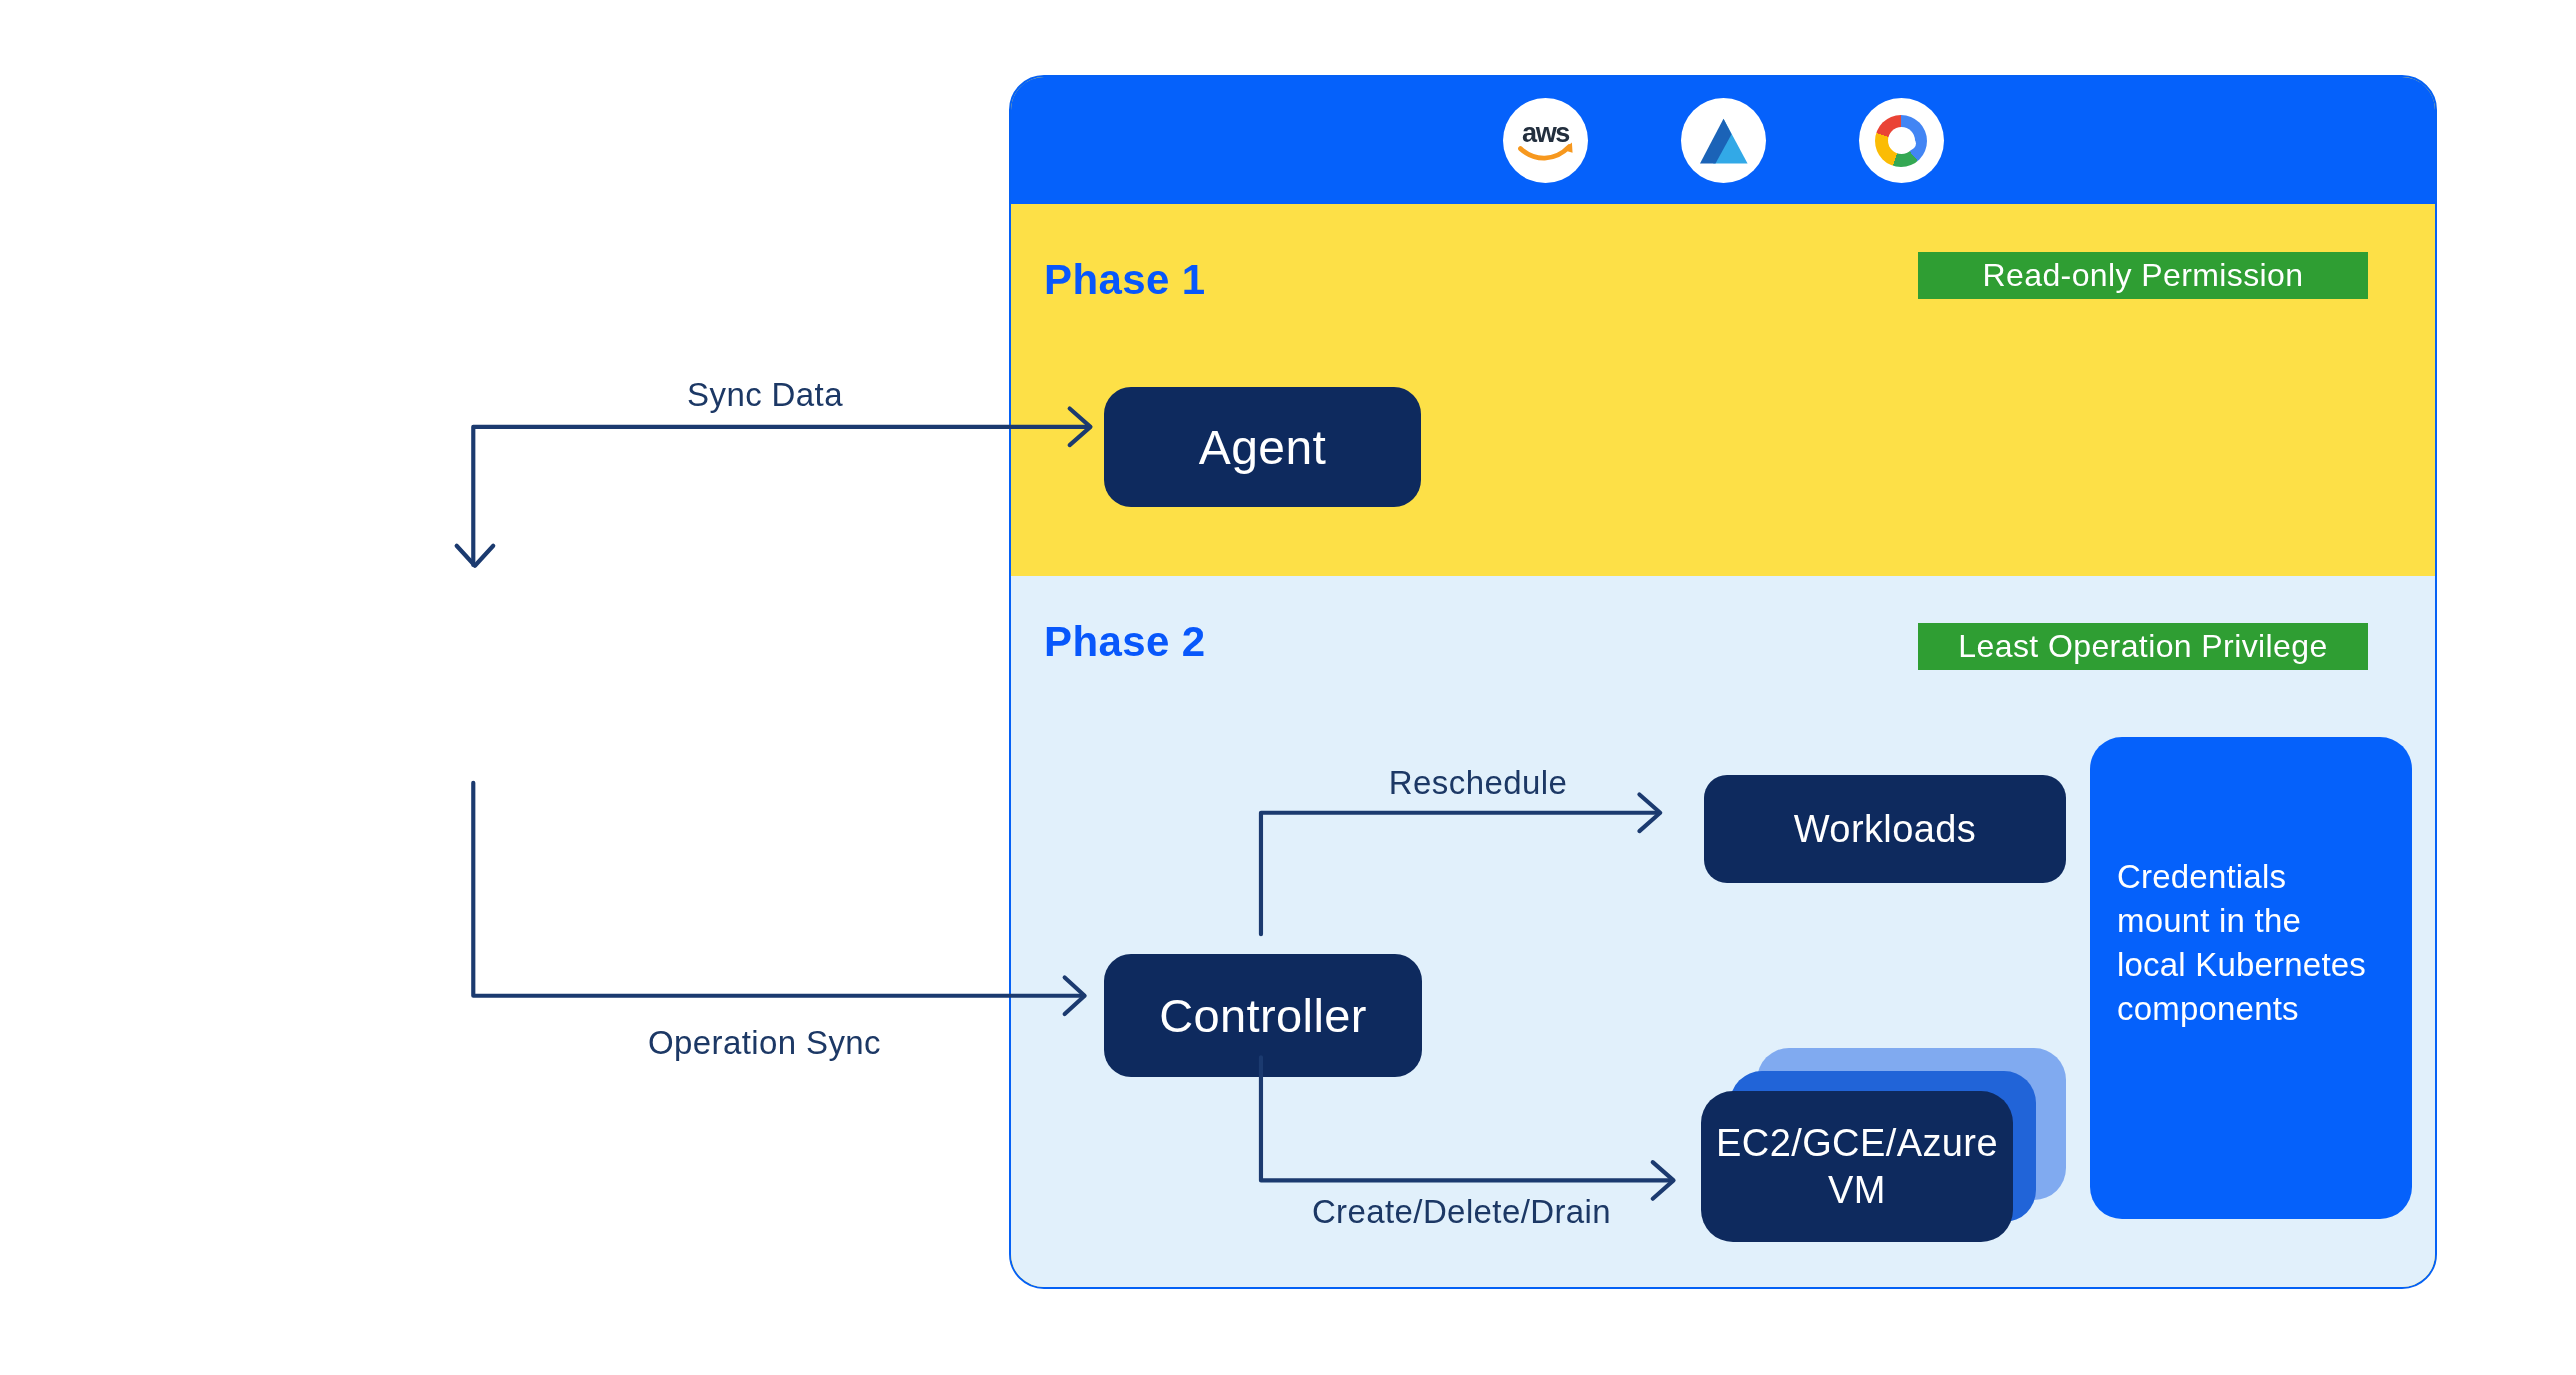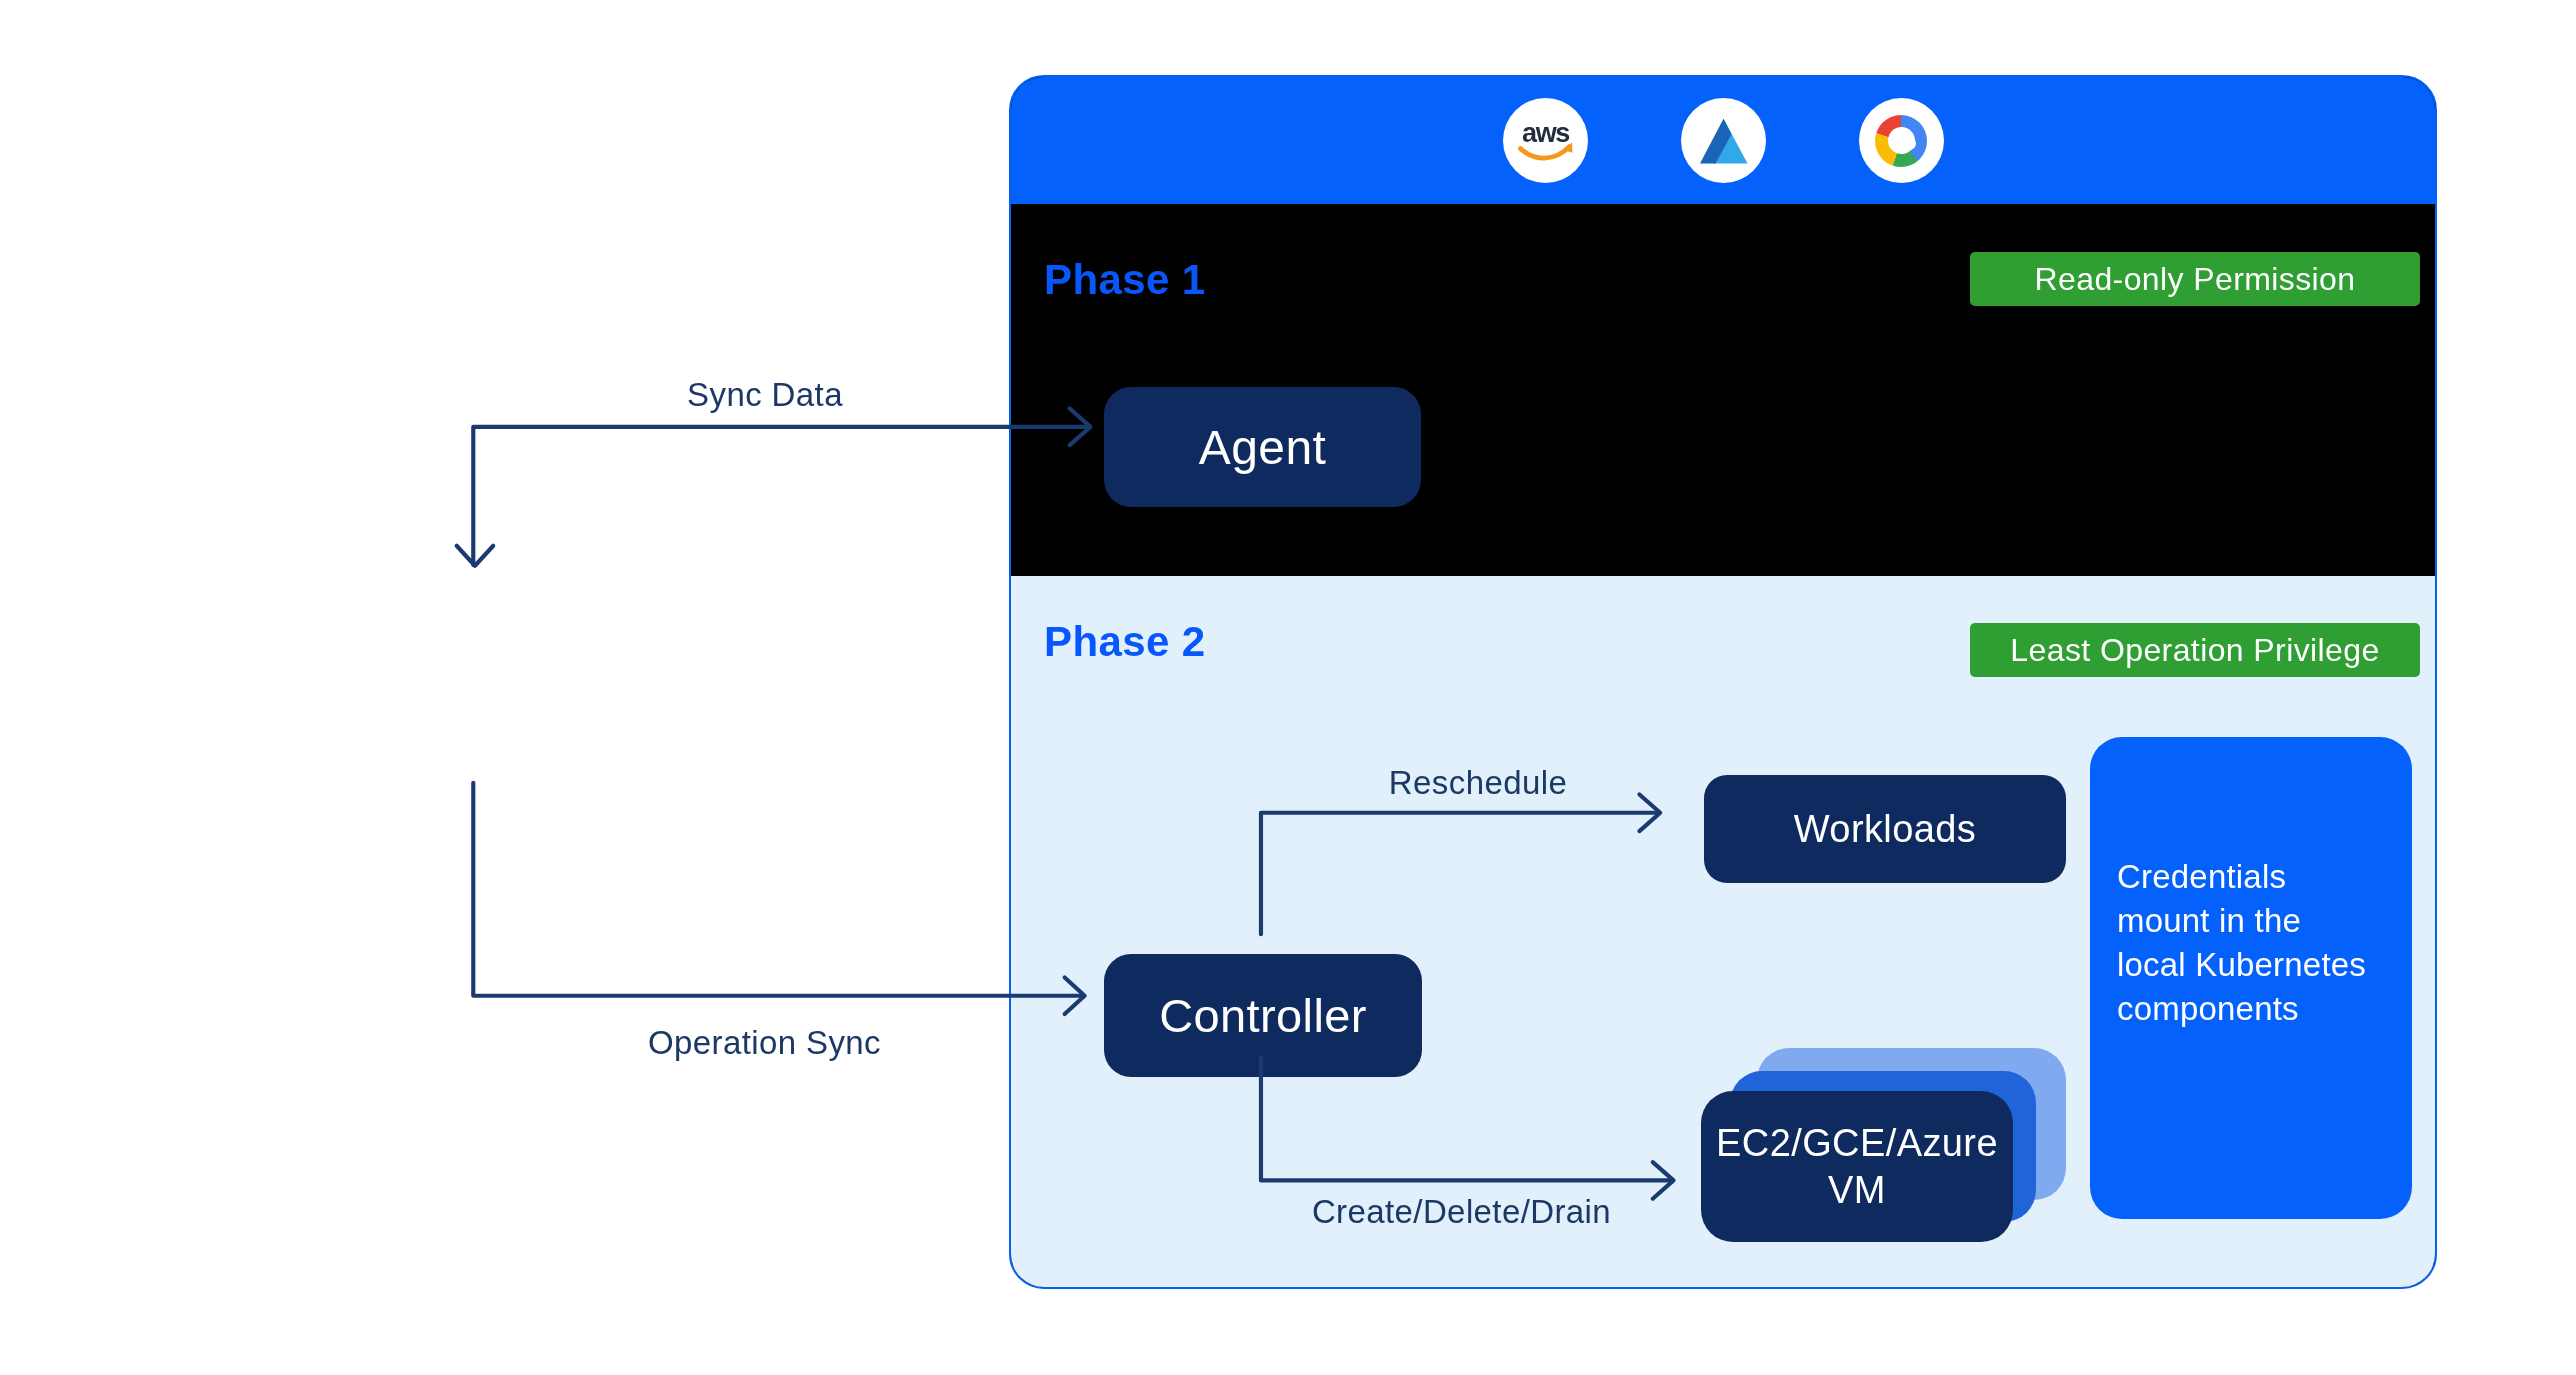--- a/index.html
+++ b/index.html
@@ -17,42 +17,42 @@
   .server-logo { position:absolute; left:47px; top:48px; width:113px; height:96px; }
   .server-label {
     position:absolute; left:173px; top:0; height:195px; right:16.6px;
     display:flex; align-items:center;
     font-size:48px; font-weight:600; color:#5B6066; letter-spacing:0.4px; white-space:nowrap;
   }
 
   
   .container {
     position:absolute; left:1009px; top:75px; width:1428px; height:1214px;
-    border:2.5px solid #0561F5; border-radius:35px; background:#000000;
+    border:2.5px solid #0561F5; border-radius:35px; background:#fde047;
     overflow:hidden; box-sizing:border-box;
   }
   .header {
     position:absolute; left:0; top:0; width:100%; height:127px; background:#0561FB;
     display:flex; align-items:center; justify-content:center; gap:93px;
   }
   .provider-circle {
     width:85px; height:85px; border-radius:50%; background:#ffffff;
     display:flex; align-items:center; justify-content:center; overflow:hidden;
   }
   .phase2-bg {
     position:absolute; left:0; top:499px; width:100%; height:714px; background:#E1F0FB;
   }
   .phase-label {
     position:absolute; left:33px; font-size:42px; font-weight:600; color:#0857FB; letter-spacing:0.4px;
   }
   .phase1-label { top:179px; }
   .phase2-label { top:541px; }
   .badge {
-    position:absolute; left:959px; width:450px; height:54px; background:#2F9E33;
-    color:#ffffff; font-size:32px; font-weight:500; border-radius:5px;
+    position:absolute; left:907px; width:450px; height:47px; background:#2F9E33;
+    color:#ffffff; font-size:32px; font-weight:500; border-radius:0;
     display:flex; align-items:center; justify-content:center; letter-spacing:0.4px;
   }
   .badge1 { top:175px; }
   .badge2 { top:546px; }
 
   
   .navy-box {
     position:absolute; background:#0E2A5E; color:#ffffff; border-radius:27px;
     display:flex; align-items:center; justify-content:center; letter-spacing:0.4px;margin-top:18px;
   }

